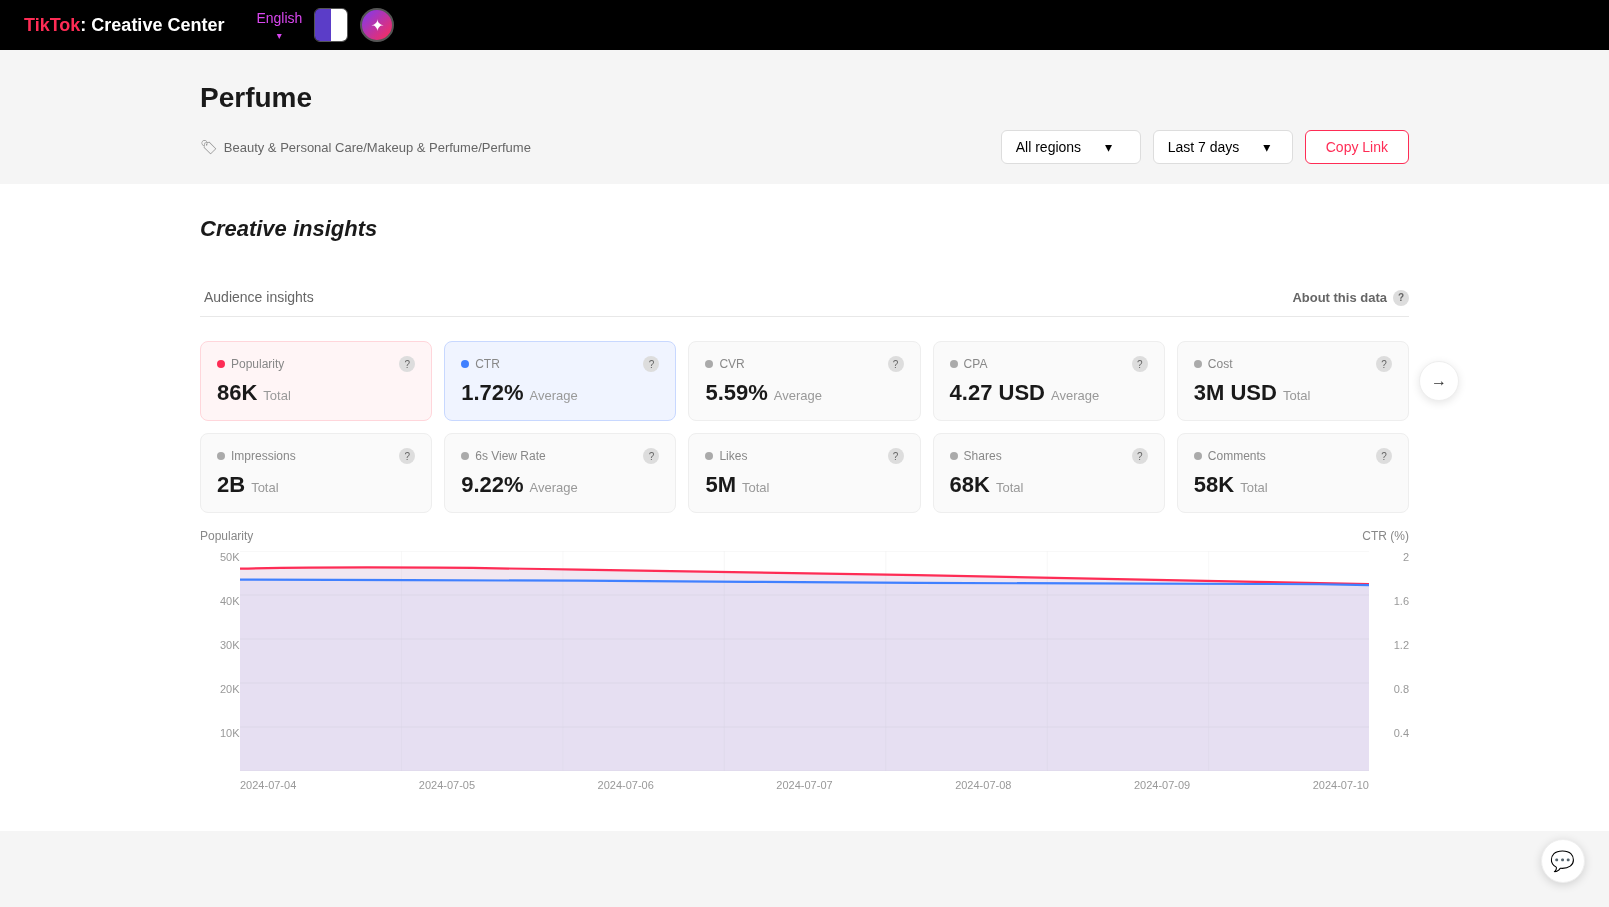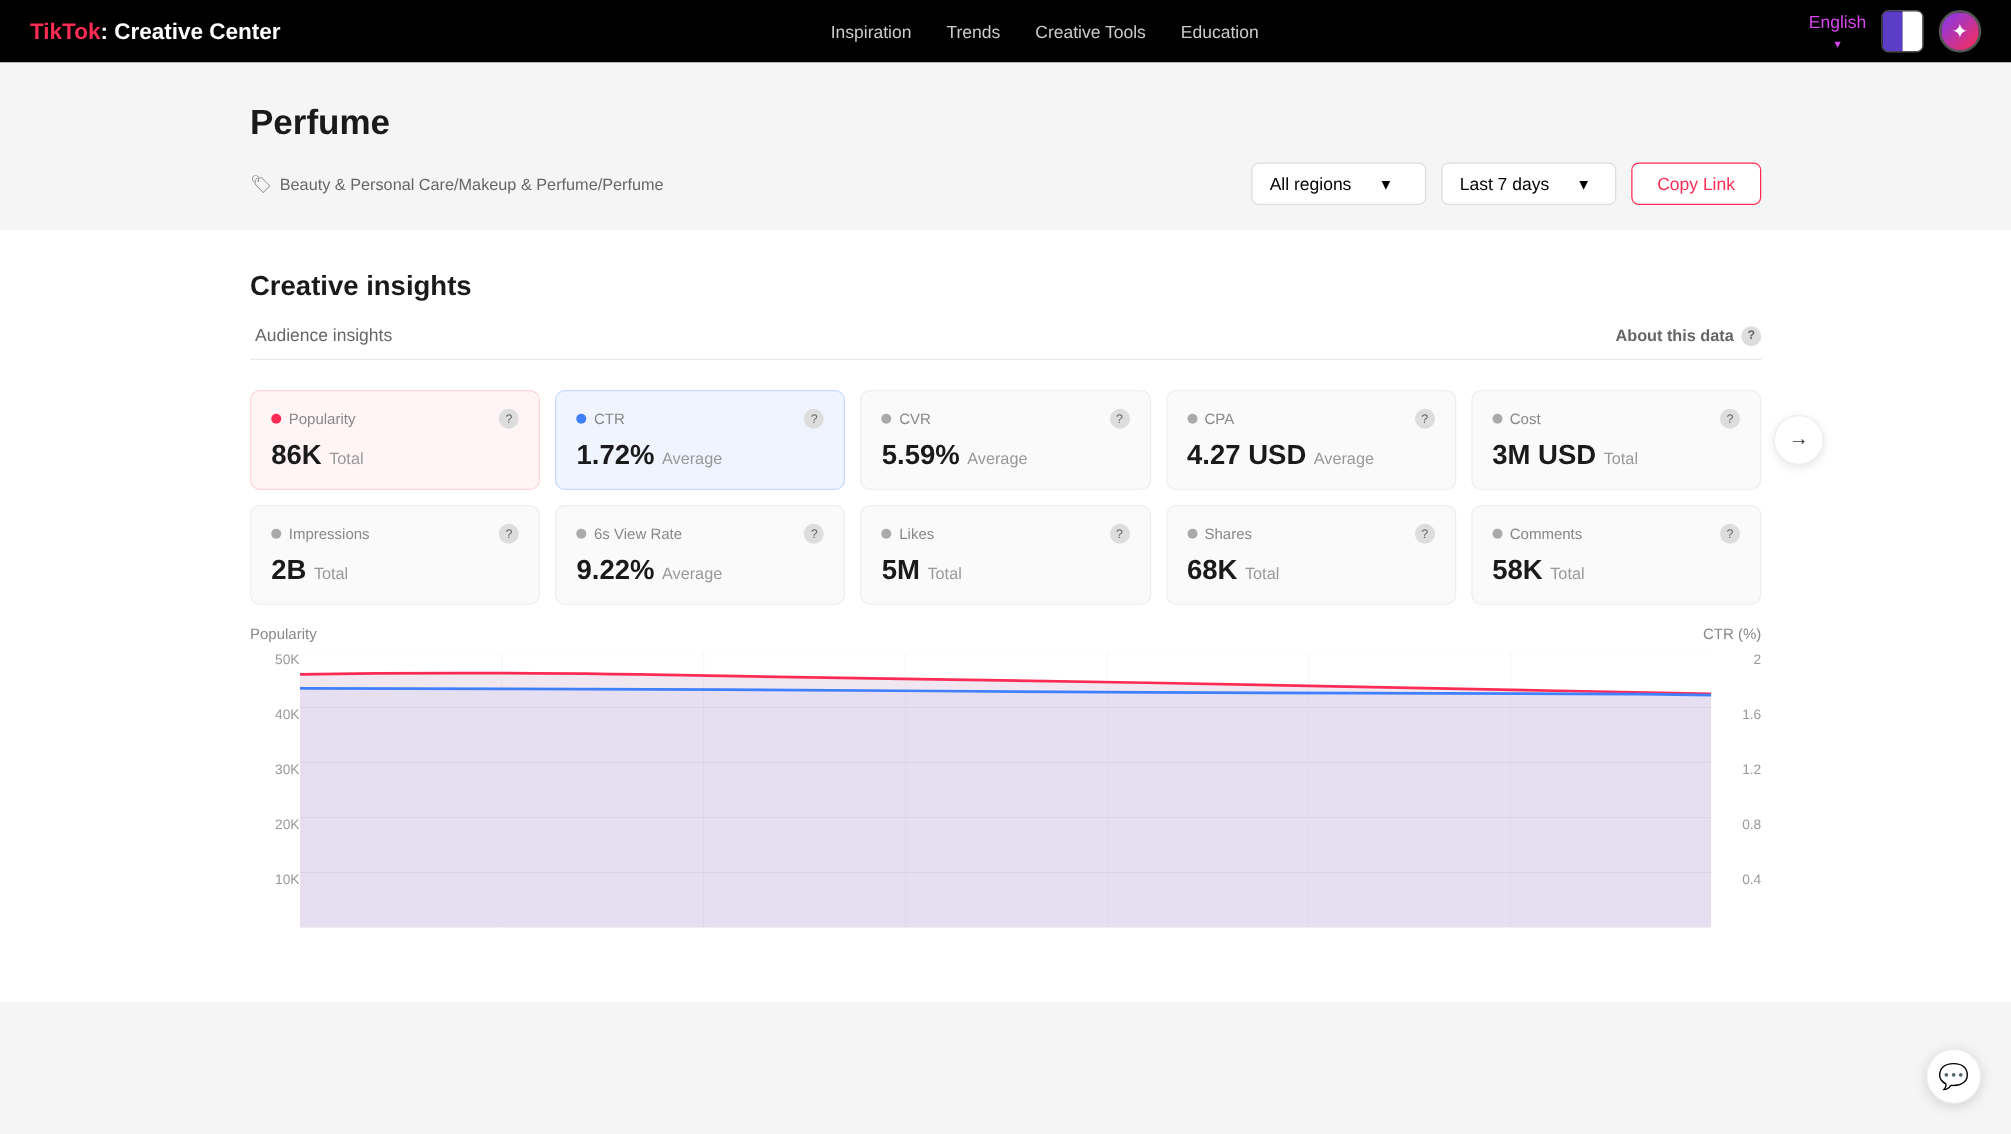--- a/index.html
+++ b/index.html
@@ -128,21 +128,22 @@
 
     
     .main-content {
       background: #fff;
       margin: 0;
       padding: 32px 200px 40px;
     }
     .section-title {
       font-size: 22px;
       font-weight: 700;
-      margin-bottom: 8px;
+      margin-bottom: 37px;
+      font-style: italic;
     }
 
     
     .tabs {
       display: flex;
       align-items: center;
       border-bottom: 1px solid #e8e8e8;
       margin-bottom: 24px;
     }
     .tab {
@@ -326,26 +327,20 @@
       color: #555;
     }
   </style>
 </head>
 <body>
 
 <nav class="navbar">
   <div class="navbar-brand">
     <span>TikTok</span><span style="color:#fff">: Creative Center</span>
   </div>
-  <div class="navbar-nav">
-    <a>Inspiration</a>
-    <a>Trends</a>
-    <a>Creative Tools</a>
-    <a>Education</a>
-  </div>
   <div class="navbar-right">
     <div class="lang-selector">
       <span>English</span>
       <span class="lang-arrow">▾</span>
     </div>
     <div class="color-squares">
       <div class="color-sq-left"></div>
       <div class="color-sq-right"></div>
     </div>
     <div class="app-icon-btn">✦</div>
@@ -557,17 +552,26 @@
           <path d="M0,16 C100,14 200,15 300,17 C400,19 500,20 600,22 C700,24 800,26 900,28 C950,29 1000,30 1000,30 L1000,200 L0,200 Z" fill="rgba(200,160,200,0.25)"></path>
 
           <path d="M0,26 C100,26 200,27 300,27 C400,28 500,28 600,29 C700,29 800,30 900,30 C950,30 1000,31 1000,31 L1000,200 L0,200 Z" fill="rgba(100,140,255,0.08)"></path>
 
           <path d="M0,16 C100,14 200,15 300,17 C400,19 500,20 600,22 C700,24 800,26 900,28 C950,29 1000,30 1000,30" fill="none" stroke="#fe2c55" stroke-width="2"></path>
 
           <path d="M0,26 C100,26 200,27 300,27 C400,28 500,28 600,29 C700,29 800,30 900,30 C950,30 1000,31 1000,31" fill="none" stroke="#4080ff" stroke-width="2"></path>
         </svg>
       </div>
 
+      <div class="chart-dates">
+        <span>2024-07-04</span>
+        <span>2024-07-05</span>
+        <span>2024-07-06</span>
+        <span>2024-07-07</span>
+        <span>2024-07-08</span>
+        <span>2024-07-09</span>
+        <span>2024-07-10</span>
+      </div>
     </div>
   </div>
 </div>
 
 <div class="chat-btn">💬</div>
 
 </body></html>

